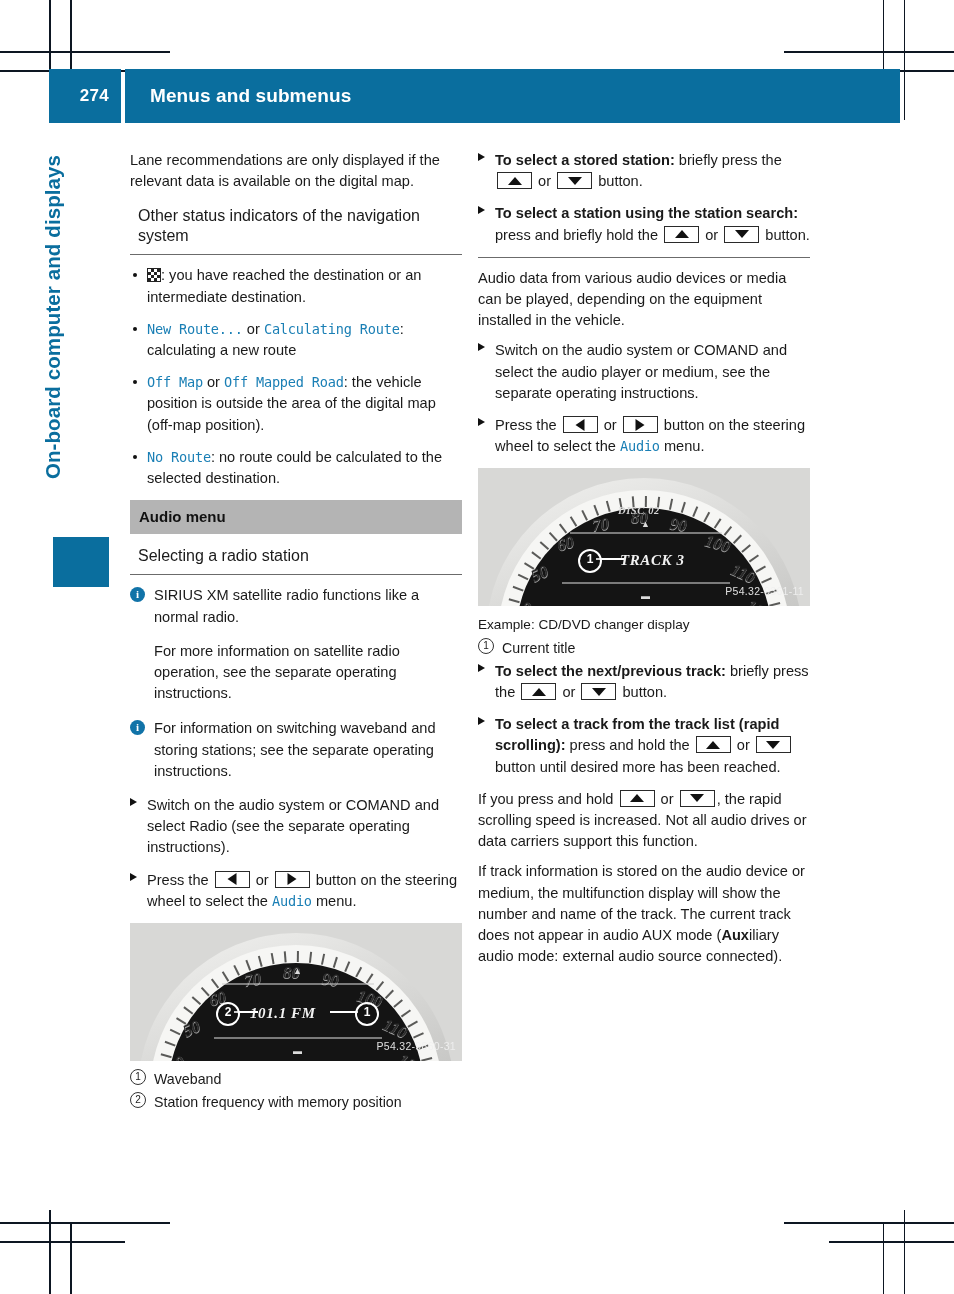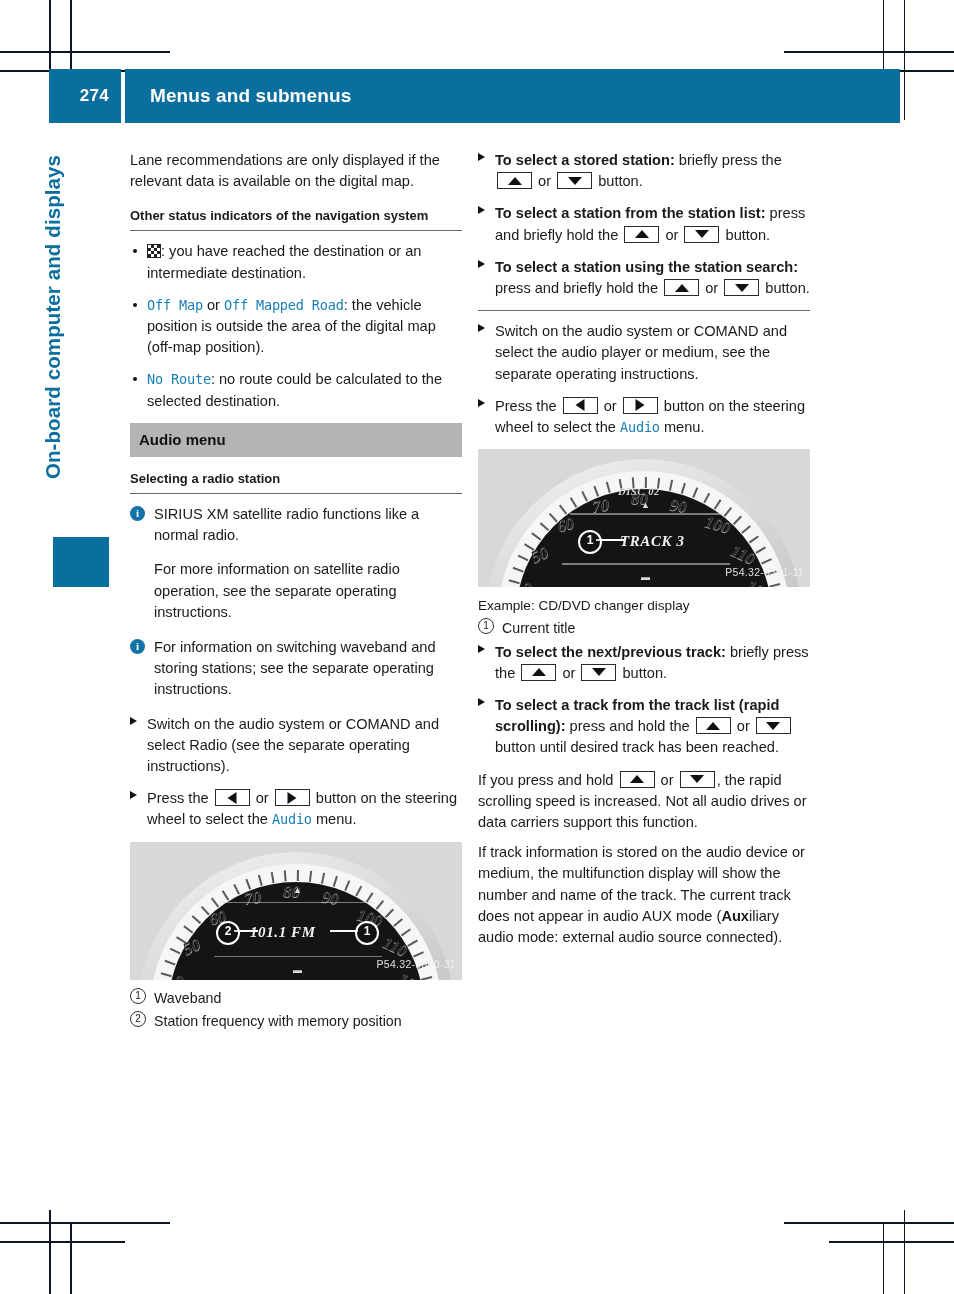--- a/index.html
+++ b/index.html
@@ -38,21 +38,21 @@
   
   .col{position:absolute;top:150px;width:332px;font-size:14.6px;line-height:21.2px;}
   .col-l{left:130px;}
   .col-r{left:478px;}
 
   p{margin:0 0 0 0;}
   .blk{margin-bottom:14px;}
   .blk-sm{margin-bottom:9px;}
 
   
-  h2.sec{font-size:13px;font-weight:bold;margin:0;line-height:20px;}
+  h2.sec{font-size:16px;font-weight:normal;margin:8px;line-height:20px;}
   .rule{border-bottom:1.6px solid #6b6b6b;margin-top:4px;margin-bottom:10px;}
   .band{background:#b4b4b4;color:#111;font-weight:bold;font-size:15px;
         padding:6px 9px 7px 9px;margin-bottom:12px;}
 
   
   .item{position:relative;padding-left:17px;margin-bottom:11px;}
   .arrow{position:absolute;left:0;top:3px;width:0;height:0;
          border-left:7px solid #111;border-top:4.5px solid transparent;
          border-bottom:4.5px solid transparent;}
   .dot{position:absolute;left:3px;top:8px;width:4px;height:4px;border-radius:50%;background:#111;}
@@ -160,20 +160,24 @@
     <p class="blk">Lane recommendations are only displayed if the relevant data is available on the digital map.</p>
 
     <h2 class="sec">Other status indicators of the navigation system</h2>
     <div class="rule"></div>
 
     <div class="item">
       <span class="dot"></span>
       <span class="flag"></span><span>: you have reached the destination or an intermediate destination.</span>
     </div>
 
+    <div class="item">
+      <span class="dot"></span>
+      <span class="mono">New Route...</span><span> or </span><span class="mono">Calculating Route</span><span>: calculating a new route</span>
+    </div>
 
     <div class="item">
       <span class="dot"></span>
       <span class="mono">Off Map</span><span> or </span><span class="mono">Off Mapped Road</span><span>: the vehicle position is outside the area of the digital map (off-map position).</span>
     </div>
 
     <div class="item blk">
       <span class="dot"></span>
       <span class="mono">No Route</span><span>: no route could be calculated to the selected destination.</span>
     </div>
@@ -273,33 +277,30 @@
 
   </div>
 
   <div class="col col-r">
 
     <div class="item">
       <span class="arrow"></span>
       <span class="bold">To select a stored station:</span><span> briefly press the </span><span class="key up"><i></i></span><span> or </span><span class="key down"><i></i></span><span> button.</span>
     </div>
 
-    <div class="item">
-      <span class="arrow"></span>
-      <span class="bold">To select a station from the station list:</span><span> press and briefly hold the </span><span class="key up"><i></i></span><span> or </span><span class="key down"><i></i></span><span> button.</span>
-    </div>
 
 
     <div class="item blk">
       <span class="arrow"></span>
       <span class="bold">To select a station using the station search:</span><span> press and briefly hold the </span><span class="key up"><i></i></span><span> or </span><span class="key down"><i></i></span><span> button.</span>
     </div>
 
     <div class="rule"></div>
 
+    <p class="blk-sm">Audio data from various audio devices or media can be played, depending on the equipment installed in the vehicle.</p>
 
     <div class="item">
       <span class="arrow"></span>
       <span>Switch on the audio system or COMAND and select the audio player or medium, see the separate operating instructions.</span>
     </div>
 
     <div class="item">
       <span class="arrow"></span>
       <span>Press the </span><span class="key left"><i></i></span><span> or </span><span class="key right"><i></i></span><span> button on the steering wheel to select the </span><span class="mono">Audio</span><span> menu.</span>
     </div>
@@ -367,21 +368,21 @@
       <span>Current title</span>
     </div>
 
     <div class="item">
       <span class="arrow"></span>
       <span class="bold">To select the next/previous track:</span><span> briefly press the </span><span class="key up"><i></i></span><span> or </span><span class="key down"><i></i></span><span> button.</span>
     </div>
 
     <div class="item blk-sm">
       <span class="arrow"></span>
-      <span class="bold">To select a track from the track list (rapid scrolling):</span><span> press and hold the </span><span class="key up"><i></i></span><span> or </span><span class="key down"><i></i></span><span> button until desired track has been reached.</span>
+      <span class="bold">To select a track from the track list (rapid scrolling):</span><span> press and hold the </span><span class="key up"><i></i></span><span> or </span><span class="key down"><i></i></span><span> button until desired more has been reached.</span>
     </div>
 
     <p class="blk-sm"><span>If you press and hold </span><span class="key up"><i></i></span><span> or </span><span class="key down"><i></i></span><span>, the rapid scrolling speed is increased. Not all audio drives or data carriers support this function.</span></p>
 
     <p><span>If track information is stored on the audio device or medium, the multifunction display will show the number and name of the track. The current track does not appear in audio AUX mode (</span><span class="bold">Aux</span><span>iliary audio mode: external audio source connected).</span></p>
 
   </div>
 </div>
 
 </body></html>

